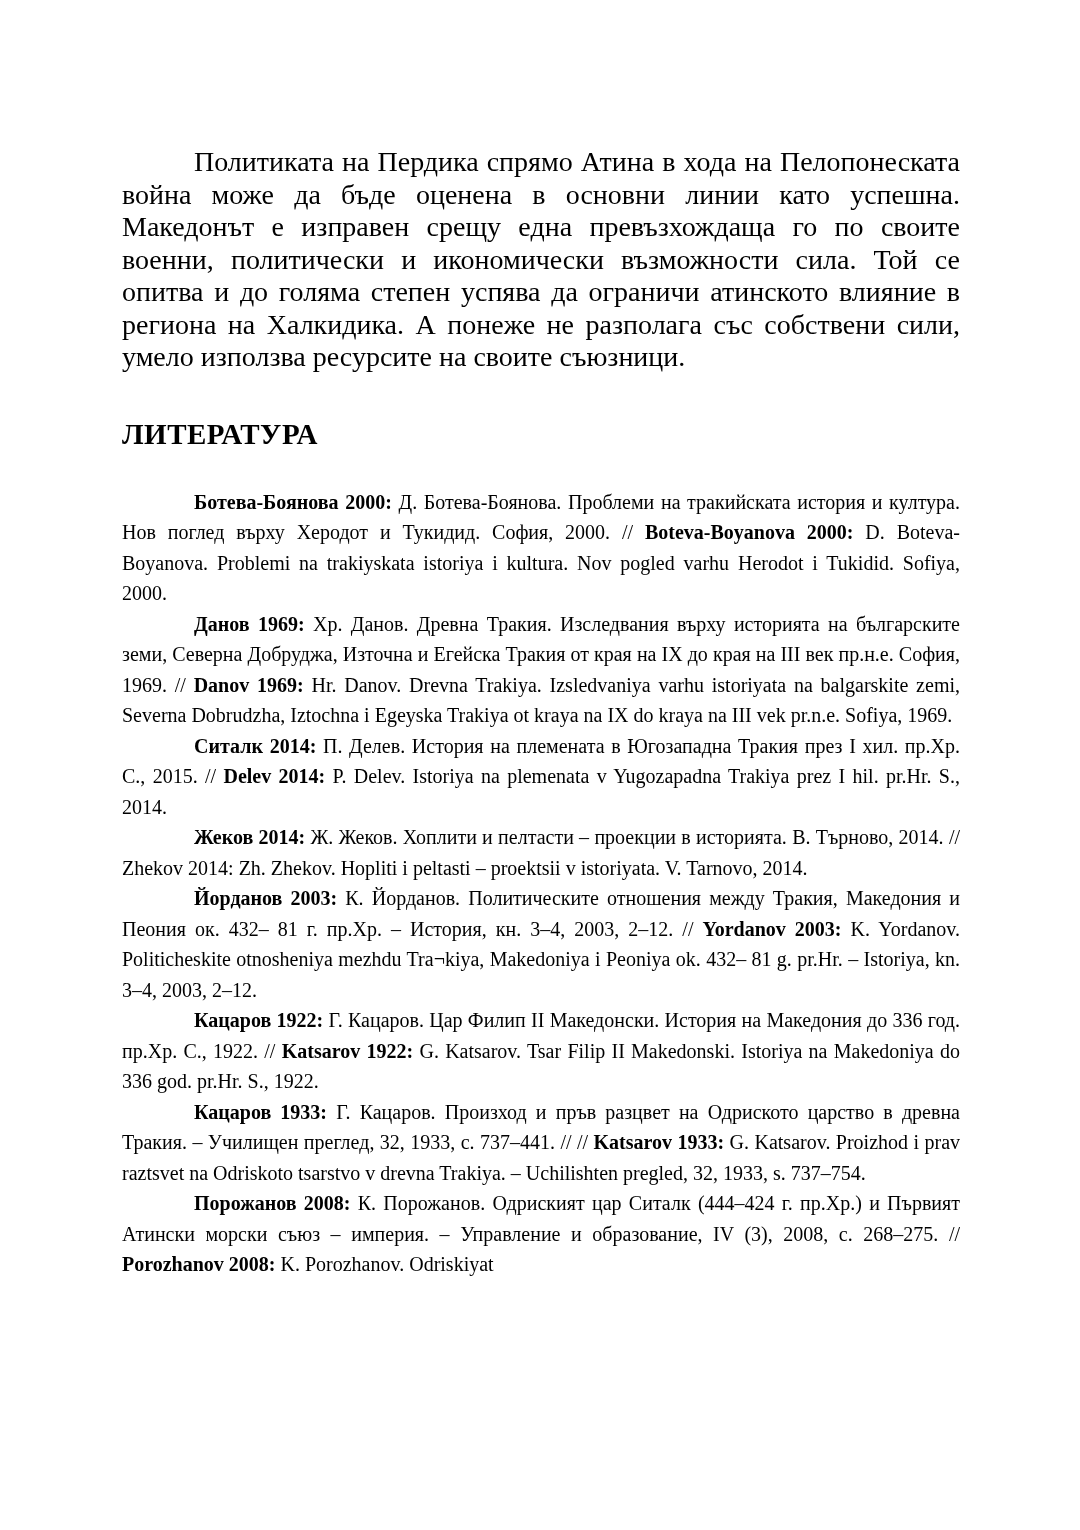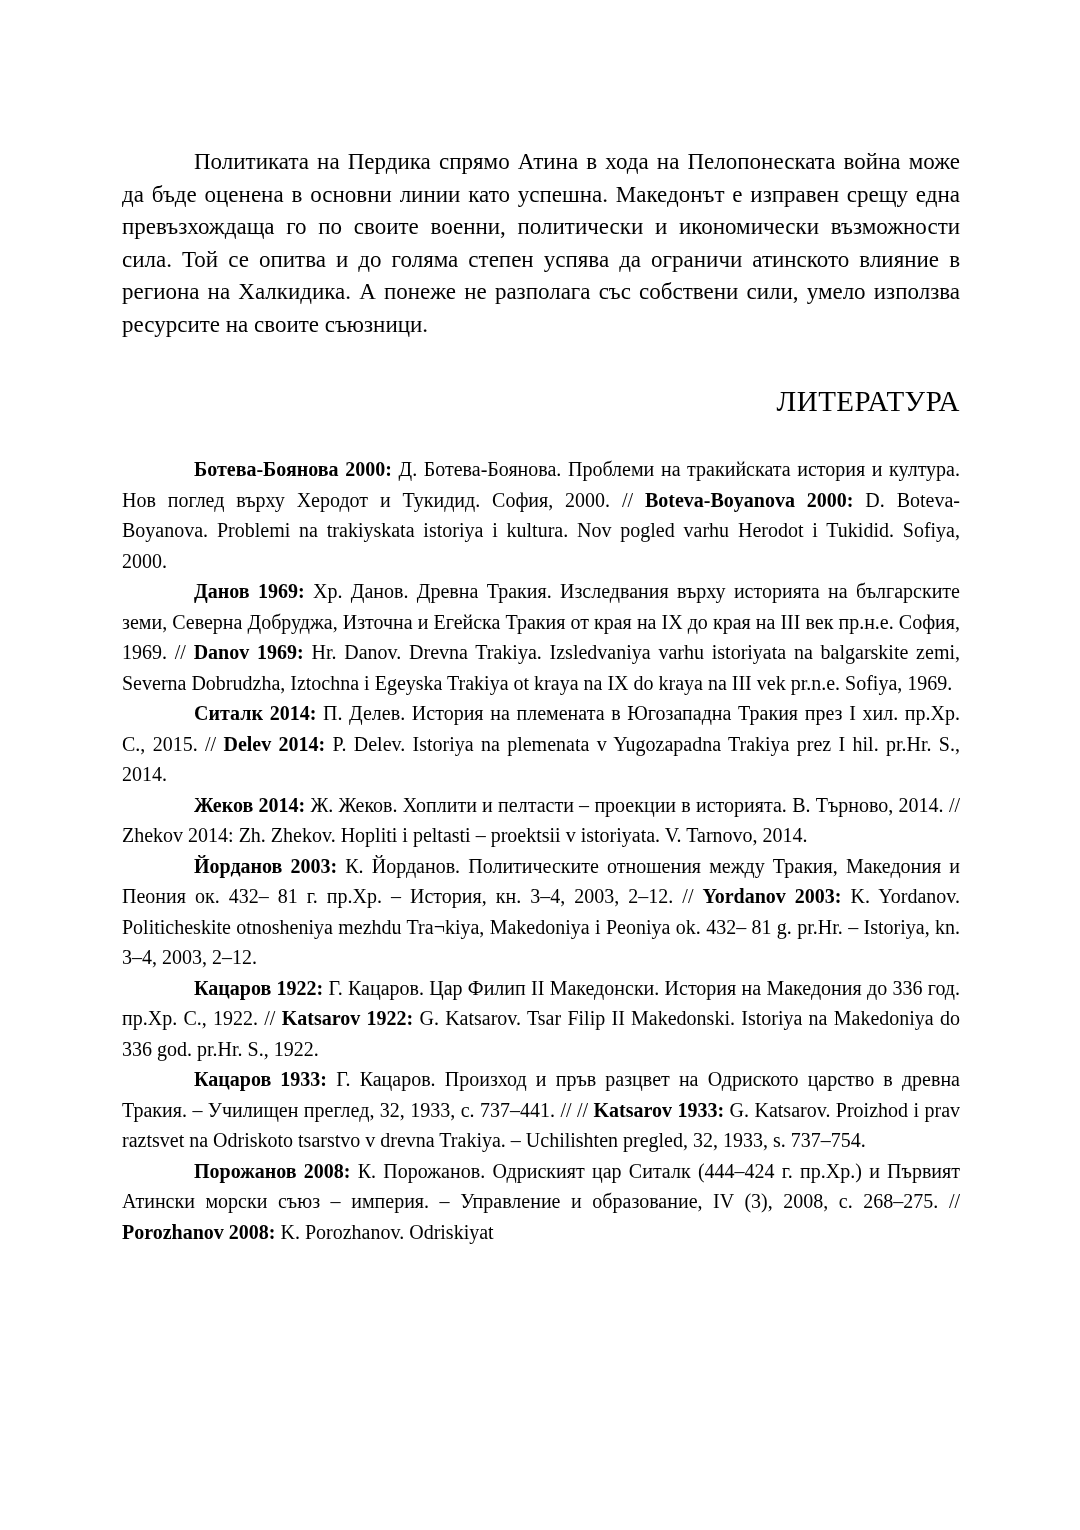--- a/index.html
+++ b/index.html
@@ -18,31 +18,31 @@
     overflow: hidden;
   }
   .content {
     position: absolute;
     left: 122px;
     top: 146px;
     width: 838px;
   }
   .intro {
     margin: 0;
-    font-size: 23px;
+    font-size: 28px;
     line-height: 32.5px;
     text-align: justify;
     text-indent: 72px;
   }
   .section-heading {
     margin: 44px 0 37px 0;
     font-size: 29px;
     line-height: 32px;
-    font-weight: normal;
-    text-align: right;
+    font-weight: bold;
+    text-align: left;
     letter-spacing: 0.5px;
   }
   .bibliography {
     margin: 0;
   }
   .bib-entry {
     margin: 0;
     font-size: 20px;
     line-height: 30.5px;
     text-align: justify;

